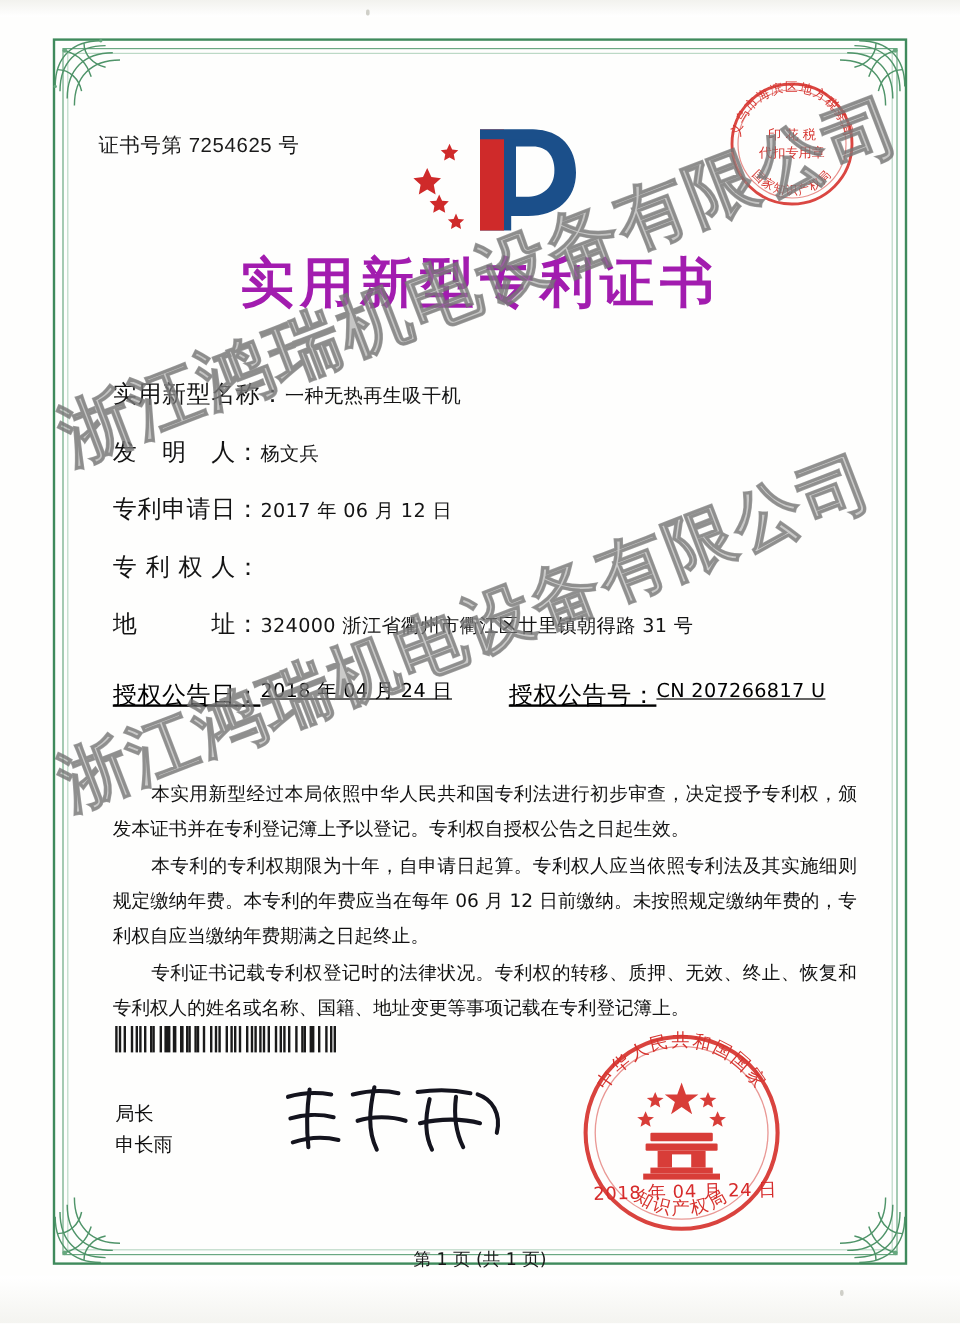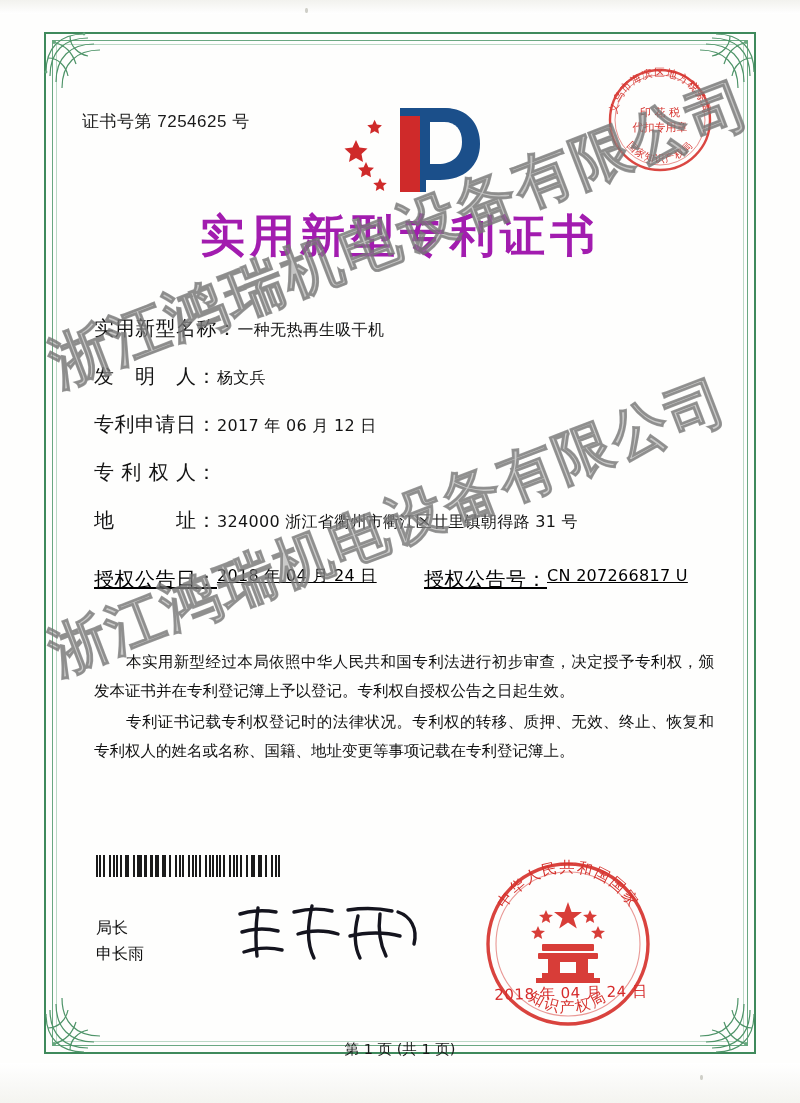--- a/index.html
+++ b/index.html
@@ -367,20 +367,21 @@
       </span>
       <span class="grant-right">
         <span class="flabel">授权公告号：</span>
         <span class="fvalue">CN 207266817 U</span>
       </span>
     </div>
   </div>
 
   <div class="body-text">
     <p>本实用新型经过本局依照中华人民共和国专利法进行初步审查，决定授予专利权，颁发本证书并在专利登记簿上予以登记。专利权自授权公告之日起生效。</p>
+    <p>本专利的专利权期限为十年，自申请日起算。专利权人应当依照专利法及其实施细则规定缴纳年费。本专利的年费应当在每年 06 月 12 日前缴纳。未按照规定缴纳年费的，专利权自应当缴纳年费期满之日起终止。</p>
     <p>专利证书记载专利权登记时的法律状况。专利权的转移、质押、无效、终止、恢复和专利权人的姓名或名称、国籍、地址变更等事项记载在专利登记簿上。</p>
   </div>
 
   <div class="barcode" id="barcode">
       <i style="width: 2.2px; margin-right: 0.6px;"></i>
       <i style="width: 2.2px; margin-right: 0.6px;"></i>
       <i style="width: 1.1px; margin-right: 0.6px; background: transparent;"></i>
       <i style="width: 2.2px; margin-right: 0.6px;"></i>
       <i style="width: 1.1px; margin-right: 0.6px; background: transparent;"></i>
       <i style="width: 1.1px; margin-right: 0.6px; background: transparent;"></i>

